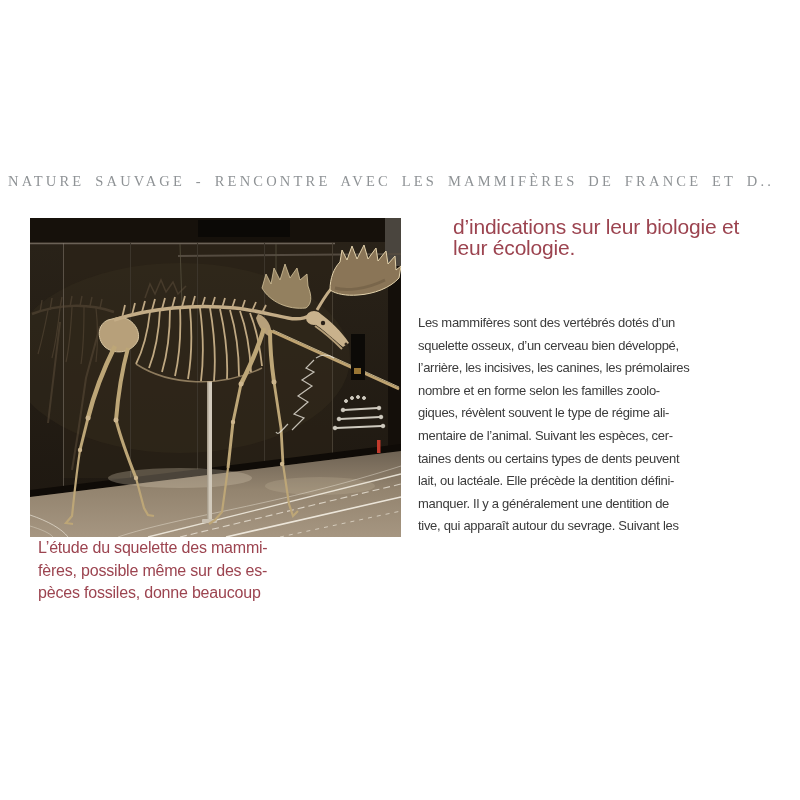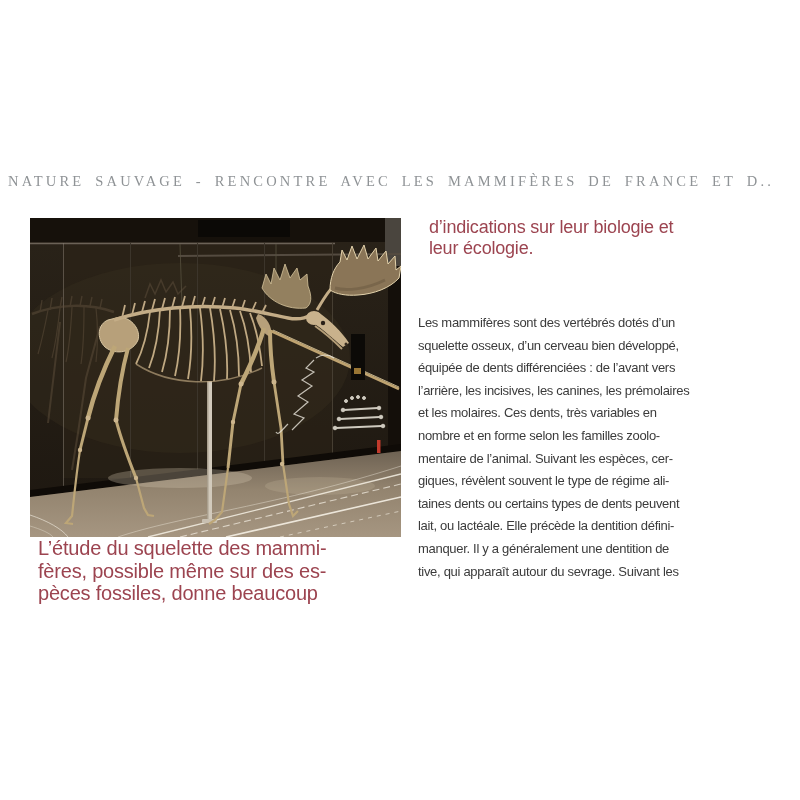--- a/index.html
+++ b/index.html
@@ -15,25 +15,25 @@
   }
 
   .photo{
     position:absolute;left:30px;top:218px;width:371px;height:319px;
     margin:0;padding:0;line-height:0;
   }
   .photo svg{display:block;width:371px;height:319px;}
 
   .caption{
     position:absolute;left:38px;top:537px;width:330px;
-    color:#9c4450;font-size:20px;line-height:22.5px;letter-spacing:-0.2px;
+    color:#9c4450;font-size:16px;line-height:22.5px;letter-spacing:-0.2px;
   }
   .note{
-    position:absolute;left:429px;top:217px;width:340px;
-    color:#9c4450;font-size:18px;line-height:20.5px;letter-spacing:-0.2px;
+    position:absolute;left:453px;top:217px;width:340px;
+    color:#9c4450;font-size:21px;line-height:20.5px;letter-spacing:-0.2px;
   }
   .article{
     position:absolute;left:418px;top:312px;width:378px;
     color:#3b3b3b;font-size:13px;line-height:22.6px;letter-spacing:-0.3px;
   }
   .tline{white-space:nowrap;}
 </style>
 </head>
 <body>
 
@@ -195,25 +195,23 @@
   </div>
 
   <div class="note">
     <div class="tline">d’indications sur leur biologie et</div>
     <div class="tline">leur écologie.</div>
   </div>
 
   <div class="article">
     <div class="tline">Les mammifères sont des vertébrés dotés d’un</div>
     <div class="tline">squelette osseux, d’un cerveau bien développé,</div>
-    <div class="tline">équipée de dents différenciées : de l’avant vers</div>
     <div class="tline">l’arrière, les incisives, les canines, les prémolaires</div>
-    <div class="tline">et les molaires. Ces dents, très variables en</div>
     <div class="tline">nombre et en forme selon les familles zoolo-</div>
+    <div class="tline">giques, révèlent souvent le type de régime ali-</div>
     <div class="tline">mentaire de l’animal. Suivant les espèces, cer-</div>
-    <div class="tline">giques, révèlent souvent le type de régime ali-</div>
     <div class="tline">taines dents ou certains types de dents peuvent</div>
     <div class="tline">lait, ou lactéale. Elle précède la dentition défini-</div>
     <div class="tline">manquer. Il y a généralement une dentition de</div>
     <div class="tline">tive, qui apparaît autour du sevrage. Suivant les</div>
   </div>
 
 </div>
 
 </body></html>

